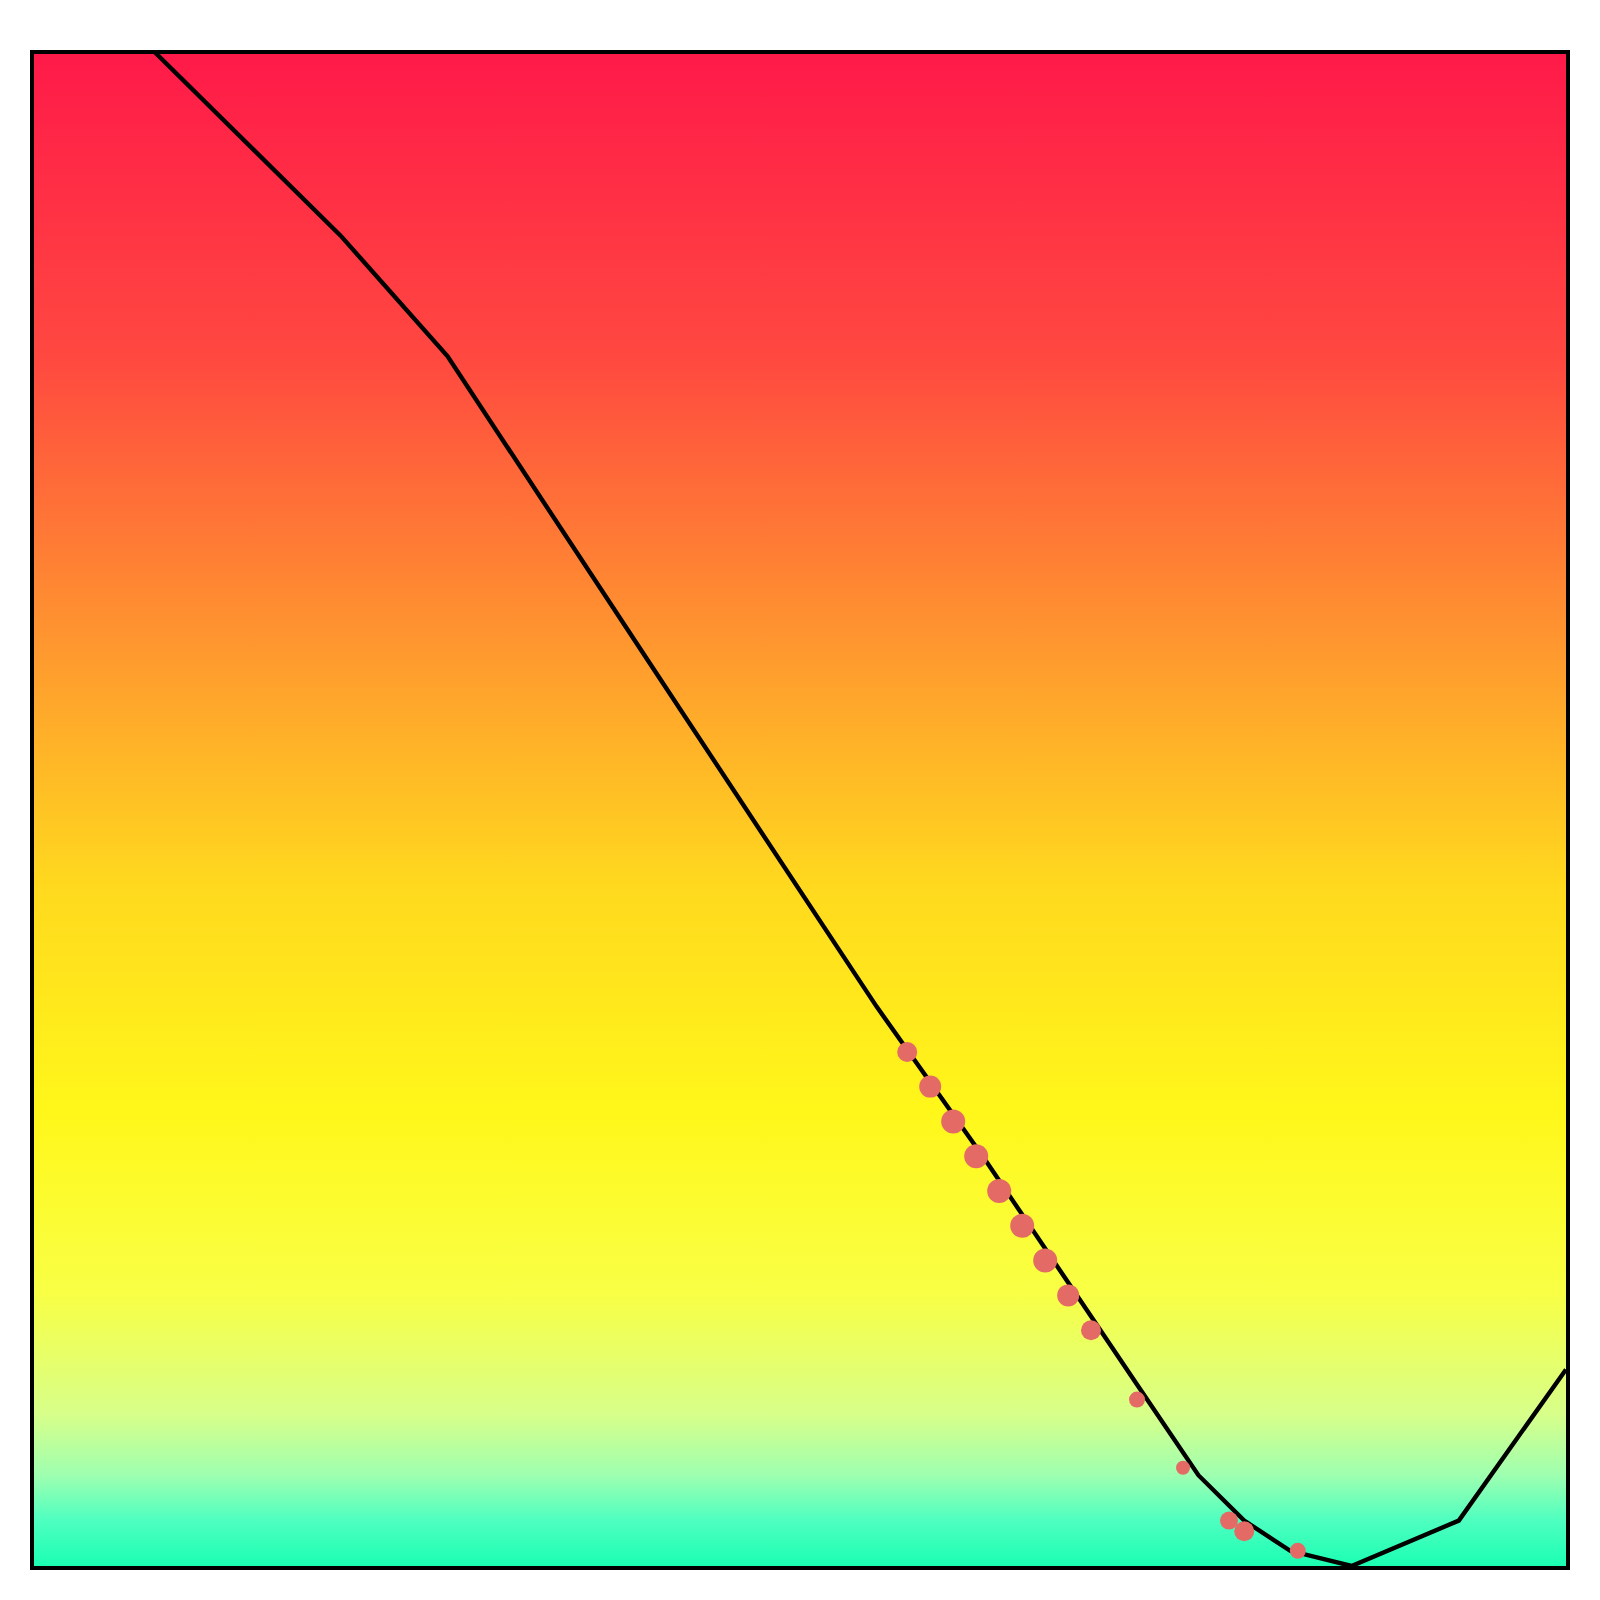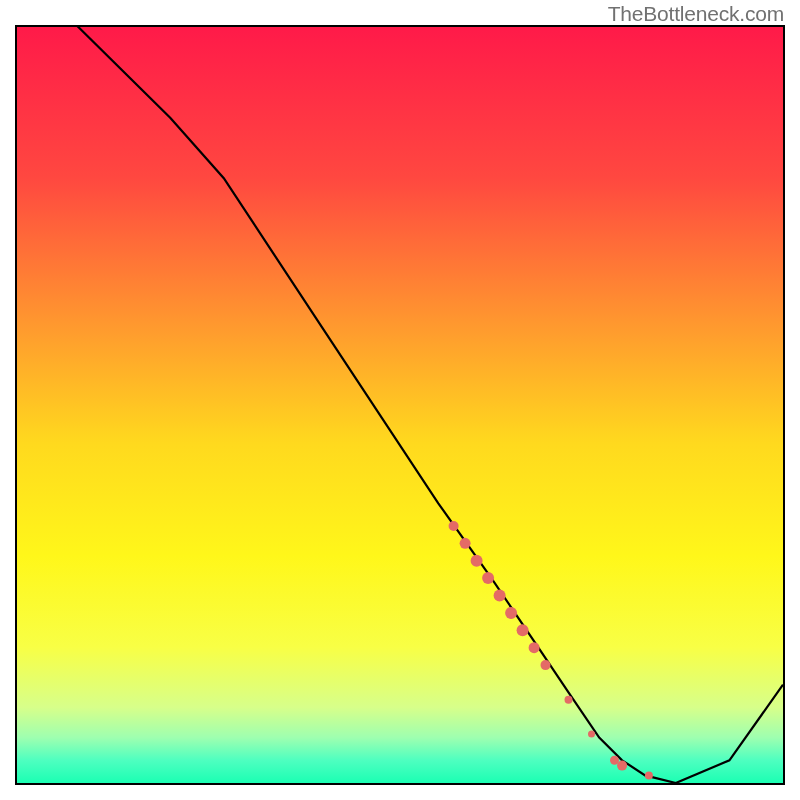--- a/index.html
+++ b/index.html
@@ -34,21 +34,20 @@
     font-size: 21px;
     color: #717171;
     font-weight: 500;
     letter-spacing: -0.2px;
   }
 </style>
 </head>
 <body>
 
 <div class="frame">
-  <div class="watermark">TheBottleneck.com</div>
 
   <div class="plot">
     <svg id="chart-svg" width="766" height="756" viewBox="0 0 766 756" preserveAspectRatio="none">
         <defs>
           <linearGradient id="bg-grad" x1="0" y1="0" x2="0" y2="1">
             <stop offset="0%" stop-color="#ff1a49"></stop>
             <stop offset="20%" stop-color="#ff4840"></stop>
             <stop offset="40%" stop-color="#ff9b2e"></stop>
             <stop offset="55.00000000000001%" stop-color="#ffd91e"></stop>
             <stop offset="70%" stop-color="#fff71a"></stop>

